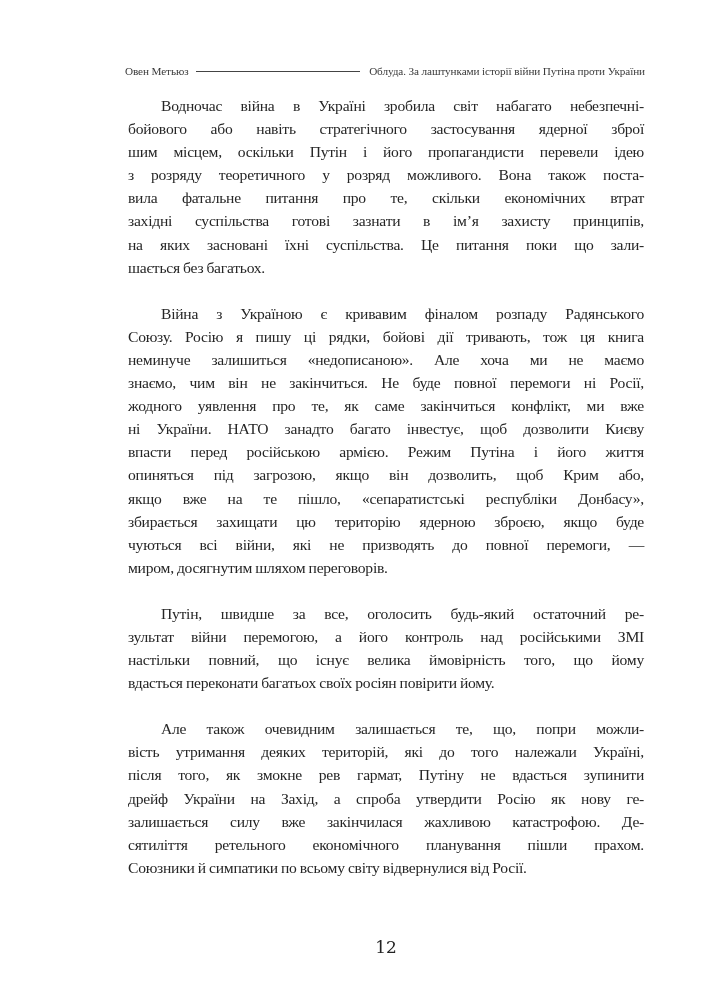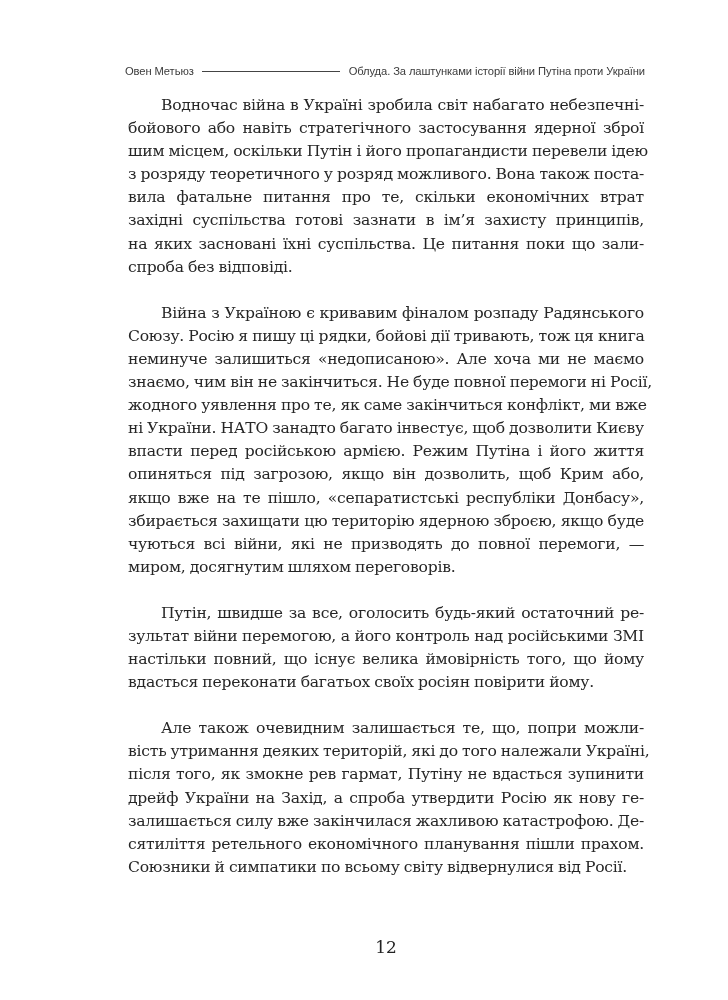--- a/index.html
+++ b/index.html
@@ -15,21 +15,21 @@
       color: #2b2b2b;
     }
     .running-header {
       position: absolute;
       top: 62px;
       left: 125px;
       width: 520px;
       height: 18px;
       display: flex;
       align-items: center;
-      font-family: Liberation Sans, sans-serif;
+      font-family: Liberation Serif, serif;
       font-size: 11.2px;
       color: #3a3a3a;
       letter-spacing: -0.1px;
     }
     .running-header .author { white-space: nowrap; }
     .running-header .rule {
       flex: 1;
       height: 0;
       border-top: 1px solid #444;
       margin: 0 9px 0 8px;
@@ -47,20 +47,21 @@
       color: #262626;
     }
     .text-block p {
       margin: 0 0 23px 0;
       text-indent: 33px;
       text-align: justify;
       text-align-last: left;
       hyphens: manual;
       letter-spacing: -0.25px;
       word-spacing: -0.5px;
+      font-family: Liberation Serif, serif;
     }
     .text-block p .ln {
       display: block;
       text-align: justify;
       text-align-last: justify;
       text-indent: 0;
       white-space: nowrap;
     }
     .text-block p .ln.first { padding-left: 33px; }
     .text-block p .ln.last { text-align-last: left; }
@@ -87,21 +88,21 @@
 
 <div class="text-block" id="text-block">
     <p style="text-indent: 0px;">
       <span class="ln first">Водночас війна в Україні зробила світ набагато небезпечні-</span>
       <span class="ln">бойового або навіть стратегічного застосування ядерної зброї</span>
       <span class="ln">шим місцем, оскільки Путін і його пропагандисти перевели ідею</span>
       <span class="ln">з розряду теоретичного у розряд можливого. Вона також поста-</span>
       <span class="ln">вила фатальне питання про те, скільки економічних втрат</span>
       <span class="ln">західні суспільства готові зазнати в ім’я захисту принципів,</span>
       <span class="ln">на яких засновані їхні суспільства. Це питання поки що зали-</span>
-      <span class="ln last">спроба без відповіді.</span>
+      <span class="ln last">шається без багатьох.</span>
     </p>
     <p style="text-indent: 0px;">
       <span class="ln first">Війна з Україною є кривавим фіналом розпаду Радянського</span>
       <span class="ln">Союзу. Росію я пишу ці рядки, бойові дії тривають, тож ця книга</span>
       <span class="ln">неминуче залишиться «недописаною». Але хоча ми не маємо</span>
       <span class="ln">знаємо, чим він не закінчиться. Не буде повної перемоги ні Росії,</span>
       <span class="ln">жодного уявлення про те, як саме закінчиться конфлікт, ми вже</span>
       <span class="ln">ні України. НАТО занадто багато інвестує, щоб дозволити Києву</span>
       <span class="ln">впасти перед російською армією. Режим Путіна і його життя</span>
       <span class="ln">опиняться під загрозою, якщо він дозволить, щоб Крим або,</span>

